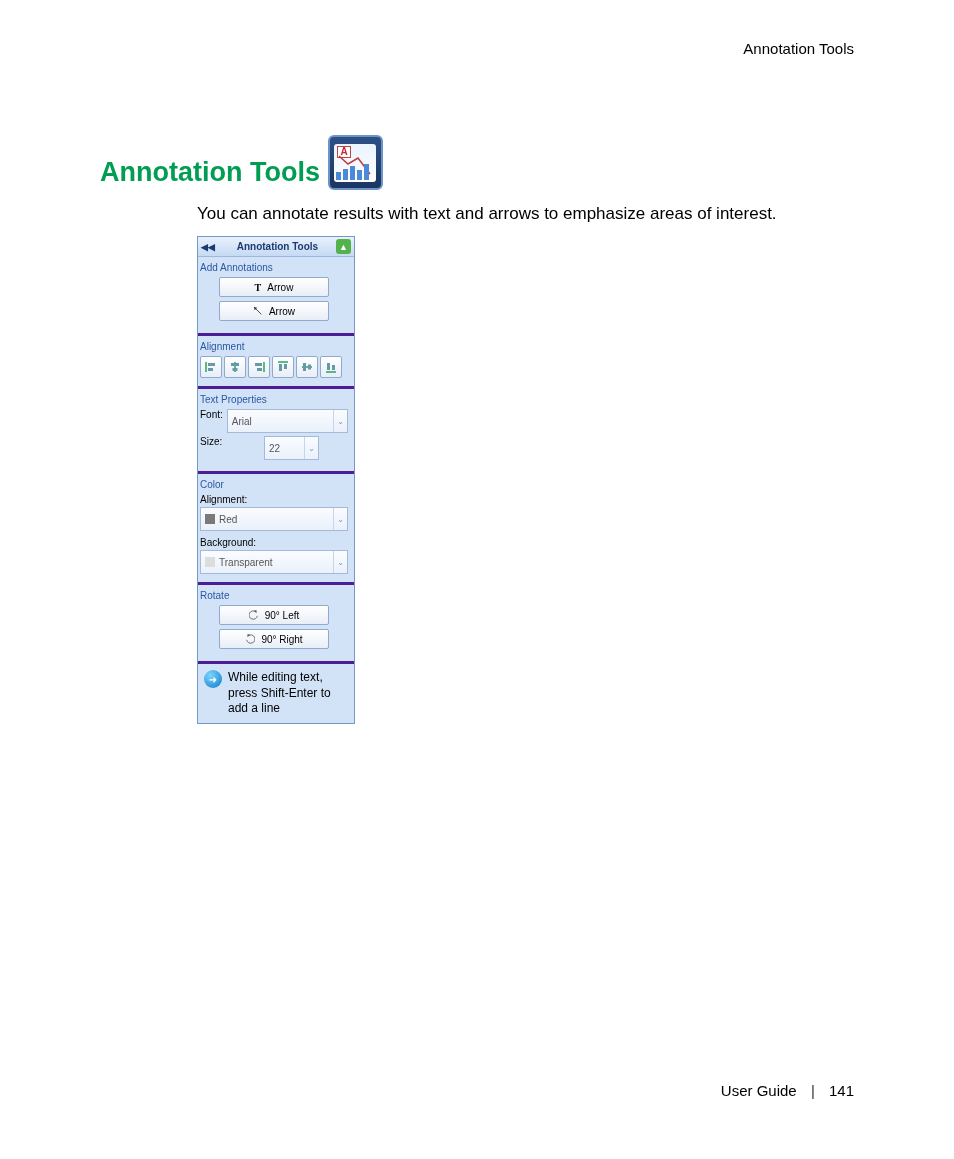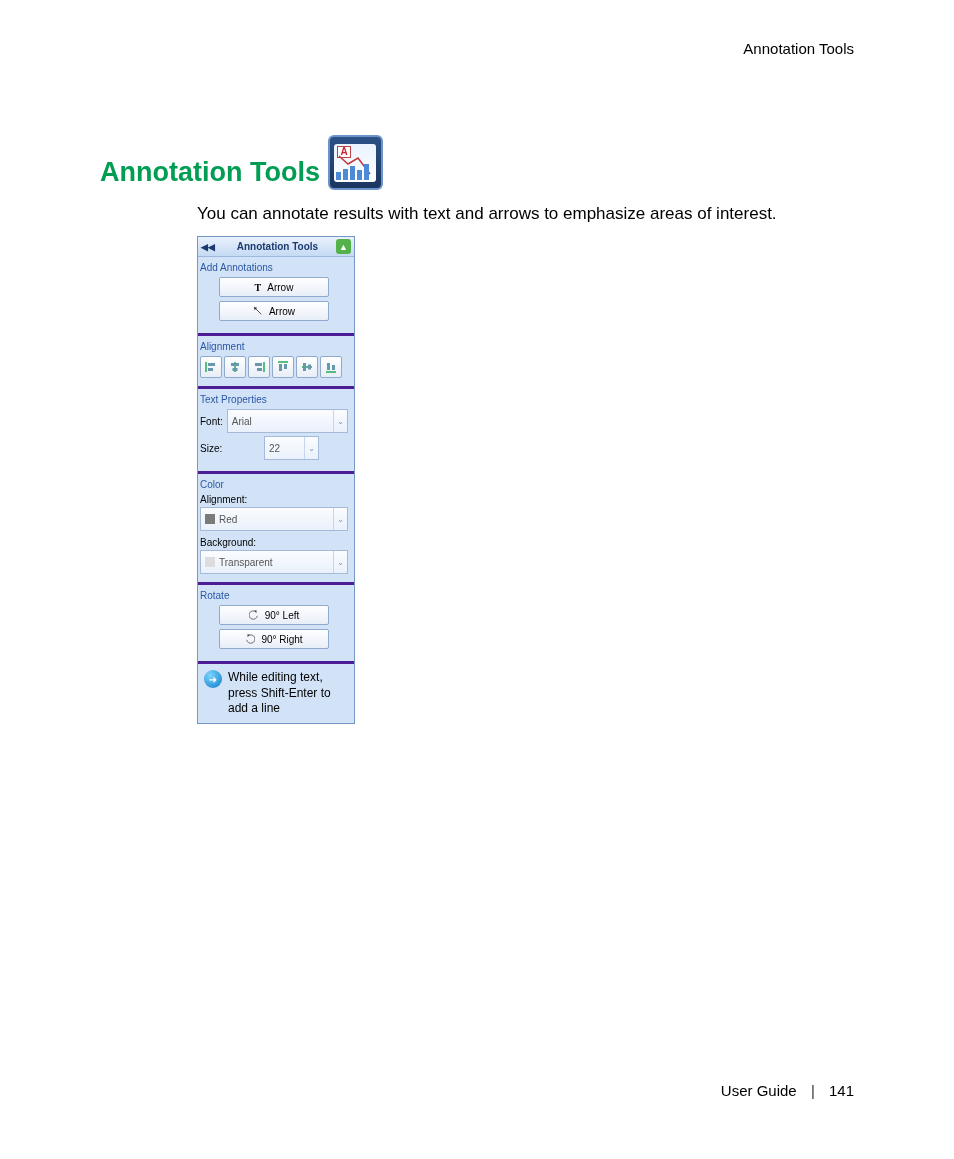--- a/index.html
+++ b/index.html
@@ -136,21 +136,21 @@
     border: 1px solid #90a9cd;
     border-radius: 2px;
     display: flex;
     align-items: center;
     justify-content: center;
     cursor: pointer;
   }
   .align-btn svg { width: 12px; height: 12px; }
   .prop-row {
     display: flex;
-    align-items: center;
+    align-items: flex-start;
     gap: 4px;
     margin: 3px 0;
     color: #000;
   }
   .prop-label { font-size: 10px; }
   .combo {
     flex: 1;
     height: 24px;
     background: linear-gradient(#fafcff,#eaf1fb);
     border: 1px solid #a4baD8;

